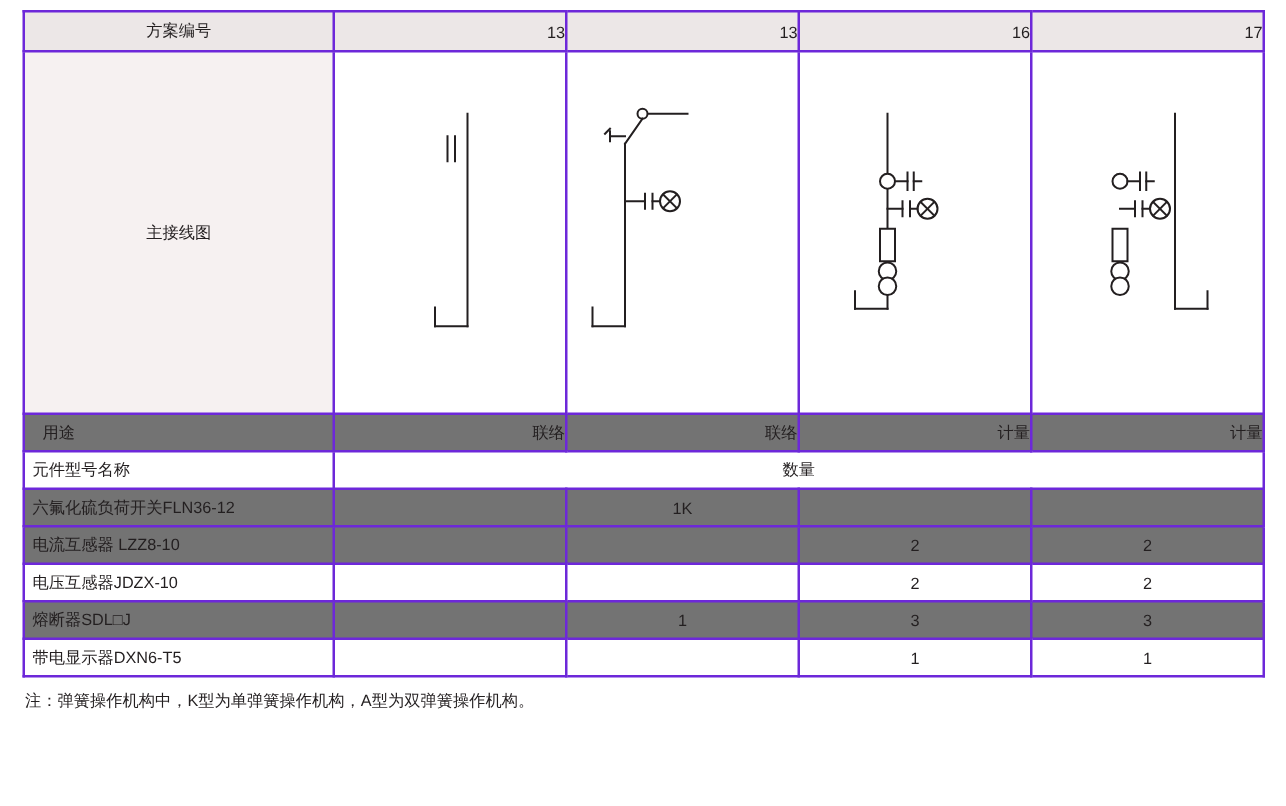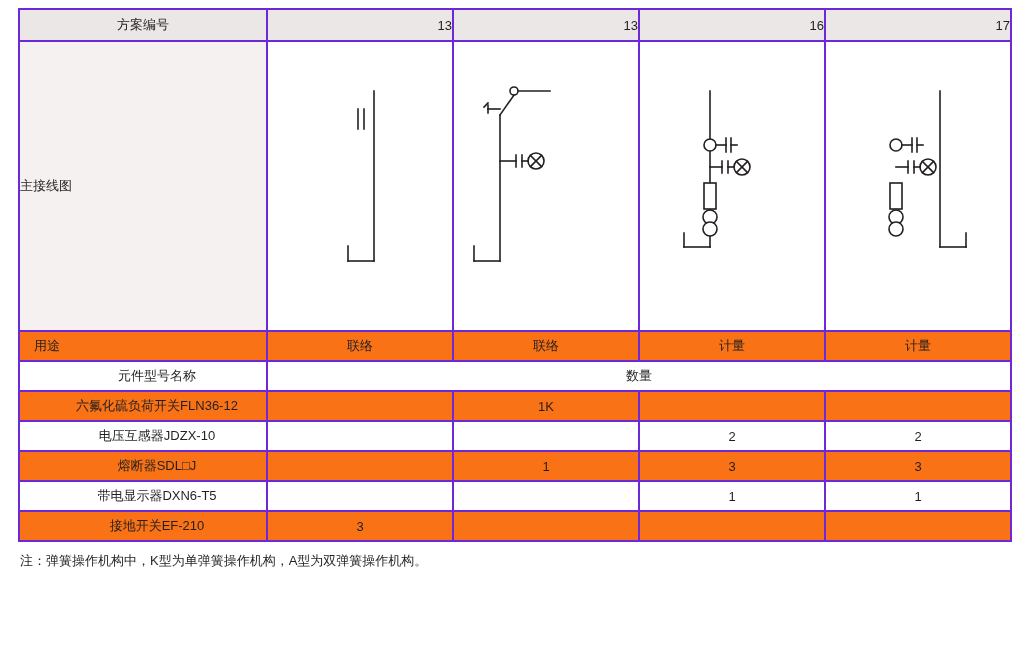--- a/index.html
+++ b/index.html
@@ -42,37 +42,38 @@
     font-size: 13px;
     color: #231f20;
   }
   .hdr td.first {
     text-align: center;
   }
   
   .diagrow td {
     height: 288px;
     background: #ffffff;
+    text-align: center;
     vertical-align: middle;
   }
   .diagrow td.label {
     background: #f6f1f1;
   }
   
   .row td {
     height: 28px;
     text-align: center;
   }
   .row td.name {
-    text-align: center;
-    padding-left: 28px;
-  }
-  .row.shade td { background: #f97316; }
+    text-align: left;
+    padding-left: 6px;
+  }
+  .row.shade td { background: #737373; }
   .row.plain td { background: #ffffff; }
-  .usage td { height: 28px; text-align: center; }
+  .usage td { height: 28px; text-align: right; }
   .usage td.name { text-align: left; padding-left: 14px; }
   .qty-cell { text-align: center; }
   .note {
     margin-top: 10px;
     font-size: 13px;
     color: #231f20;
     padding-left: 2px;
   }
   .svgwrap { display: block; margin: 0 auto; }
   .colw1 { width: 248px; }
@@ -222,20 +223,27 @@
         <td class="qty-cell" colspan="4">数量</td>
       </tr>
 
       <tr class="row shade">
         <td class="name">六氟化硫负荷开关FLN36-12</td>
         <td></td>
         <td>1K</td>
         <td></td>
         <td></td>
       </tr>
+      <tr class="row shade">
+        <td class="name">电流互感器 LZZ8-10</td>
+        <td></td>
+        <td></td>
+        <td>2</td>
+        <td>2</td>
+      </tr>
       <tr class="row plain">
         <td class="name">电压互感器JDZX-10</td>
         <td></td>
         <td></td>
         <td>2</td>
         <td>2</td>
       </tr>
       <tr class="row shade">
         <td class="name">熔断器SDL□J</td>
         <td></td>
@@ -243,24 +251,17 @@
         <td>3</td>
         <td>3</td>
       </tr>
       <tr class="row plain">
         <td class="name">带电显示器DXN6-T5</td>
         <td></td>
         <td></td>
         <td>1</td>
         <td>1</td>
       </tr>
-      <tr class="row shade">
-        <td class="name">接地开关EF-210</td>
-        <td>3</td>
-        <td></td>
-        <td></td>
-        <td></td>
-      </tr>
     </tbody>
   </table>
 
   <div class="note">注：弹簧操作机构中，K型为单弹簧操作机构，A型为双弹簧操作机构。</div>
 </div>
 
 </body></html>

